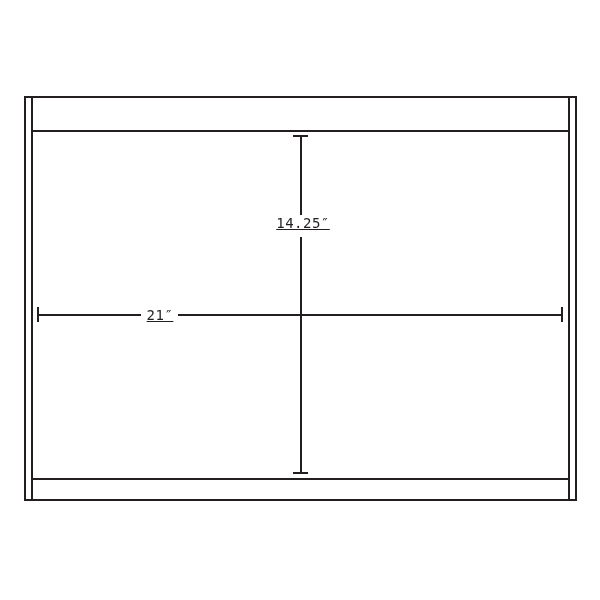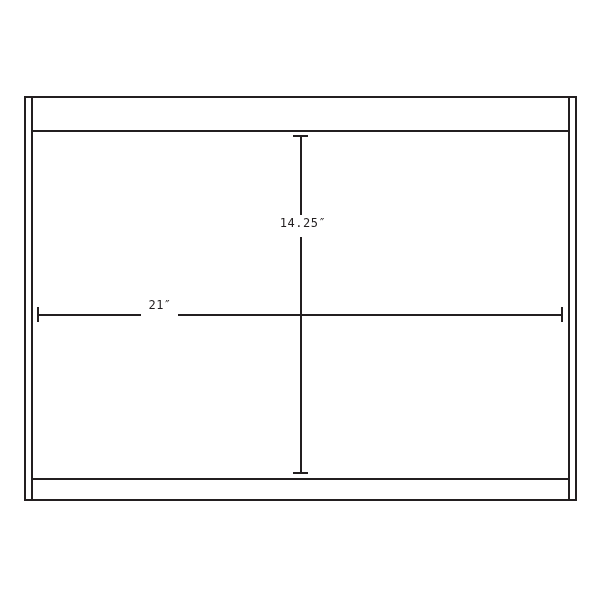--- a/index.html
+++ b/index.html
@@ -80,30 +80,31 @@
     width:2px; height:15px;
     background:var(--line-color);
   }
   .cap-v.left-cap{ left:37px; }
   .cap-v.right-cap{ left:561px; }
 
   
   .dim-label{
     position:absolute;
     transform:translate(-50%,-50%);
-    font-size:12px;
+    font-size:14px;
     letter-spacing:0.5px;
     color:var(--line-color);
     background:var(--bg-color);
     white-space:nowrap;
     line-height:1;
     padding:0 1px;
+    text-decoration:underline;
   }
   .dim-label.v-label{ left:303px; top:223px; }
-  .dim-label.h-label{ left:160px; top:305px; }
+  .dim-label.h-label{ left:160px; top:315px; }
 </style>
 </head>
 <body>
 
 <div id="canvas">
 
   <div class="outer-rect"></div>
 
   <div class="v-panel left"></div>
   <div class="v-panel right"></div>

